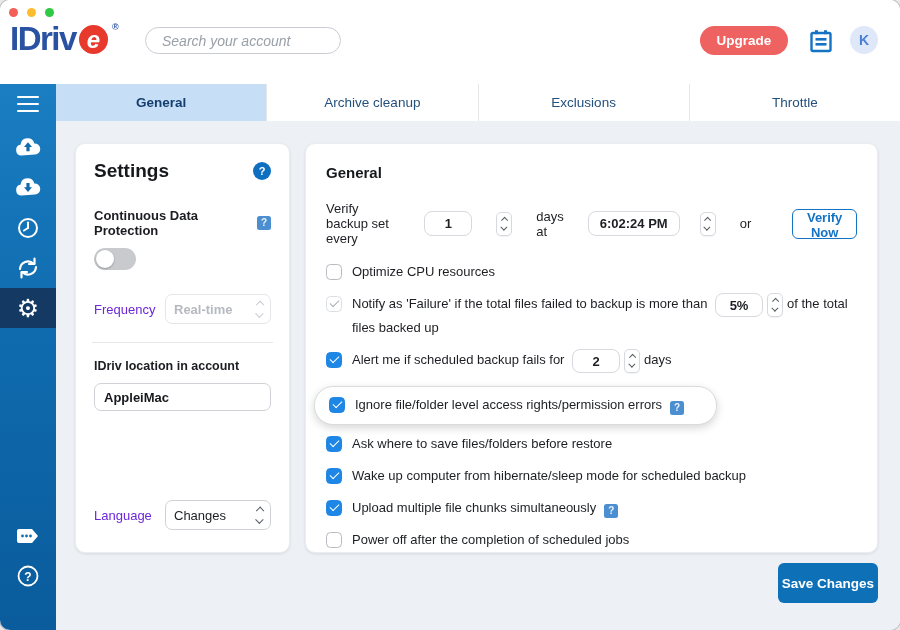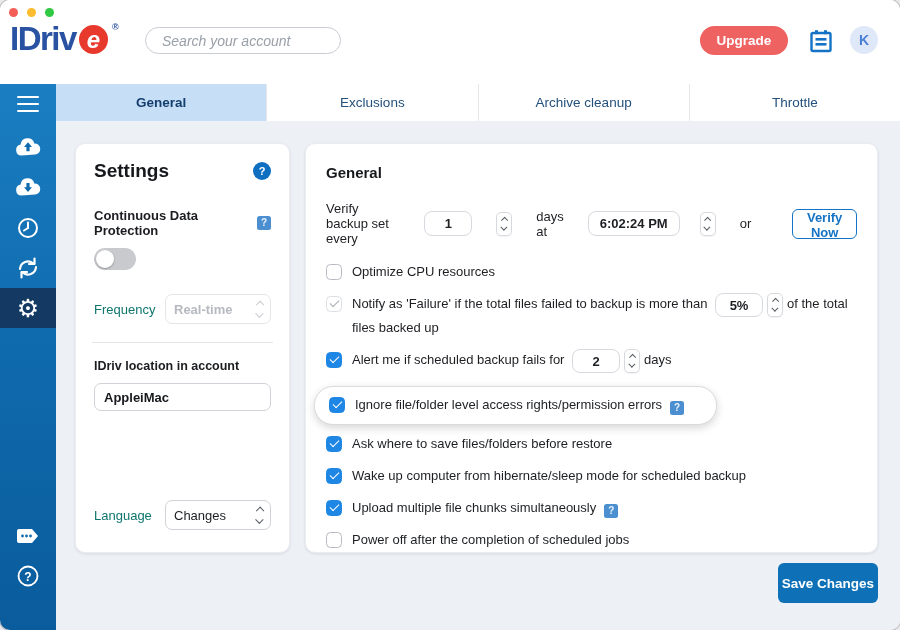--- a/index.html
+++ b/index.html
@@ -62,21 +62,21 @@
   .help-circle { width:18px; height:18px; border-radius:50%; background:#0e6fc1; color:#fff; font-size:11px;
                  font-weight:bold; display:flex; align-items:center; justify-content:center; cursor:pointer; }
   .cdp-row { display:flex; align-items:center; gap:8px; }
   .label-bold { font-size:13px; font-weight:bold; color:#1b1d21; }
   .help-sq { display:inline-block; width:14px; height:14px; background:#4b8fd0; color:#e9f2fc; border-radius:2.5px;
              font-size:10px; line-height:14px; text-align:center; font-weight:bold; cursor:pointer; flex:none; }
   .toggle { margin-top:10px; width:42px; height:22px; border-radius:11px; background:#c9cace; position:relative; cursor:pointer; }
   .toggle .knob { position:absolute; left:2px; top:2px; width:18px; height:18px; border-radius:50%; background:#fff;
                   box-shadow:0 1px 2px rgba(0,0,0,.25); }
   .freq-row { margin-top:24px; display:flex; align-items:center; justify-content:space-between; }
-  .label-plain { font-size:13px; color:#0f766e; }
+  .label-plain { font-size:13px; color:#6d28d9; }
   .dropdown { width:106px; height:30px; border:1px solid #cfd2d7; border-radius:7px; background:#fff;
               display:flex; align-items:center; justify-content:space-between; padding:0 8px; cursor:pointer; }
   .dropdown .dd-val { font-size:13px; color:#1d1f23; }
   .dropdown.disabled { border-color:#e4e6ea; }
   .dropdown.disabled .dd-val { color:#b6bac0; font-weight:bold; }
   .dd-chevs { display:flex; flex-direction:column; gap:3px; align-items:center; }
   .chv { width:5.5px; height:5.5px; border-style:solid; border-color:#585c63; border-width:1.6px 1.6px 0 0; }
   .chv.up { transform:rotate(-45deg); } .chv.dn { transform:rotate(135deg); }
   .dropdown.disabled .chv { border-color:#c9ccd1; }
   .divider { height:1px; background:#e4e6ea; margin:18px -2px 16px; }
@@ -152,22 +152,22 @@
       <rect x="16" y="2.2" width="3" height="4" fill="#1473c4"></rect>
       <rect x="7.5" y="10" width="11" height="2.6" fill="#1473c4"></rect>
       <rect x="7.5" y="15" width="11" height="2.6" fill="#1473c4"></rect>
     </svg>
 
     <div class="avatar">K</div>
   </div>
 
   <div class="tabbar">
     <div class="tab active">General</div>
+    <div class="tab">Archive cleanup</div>
     <div class="tab">Exclusions</div>
-    <div class="tab">Archive cleanup</div>
     <div class="tab">Throttle</div>
   </div>
 
   <div class="sidebar">
     <div class="side-item" style="top:0;">
       <div class="hamburger">
           <span></span>
           <span></span>
           <span></span>
         </div>

